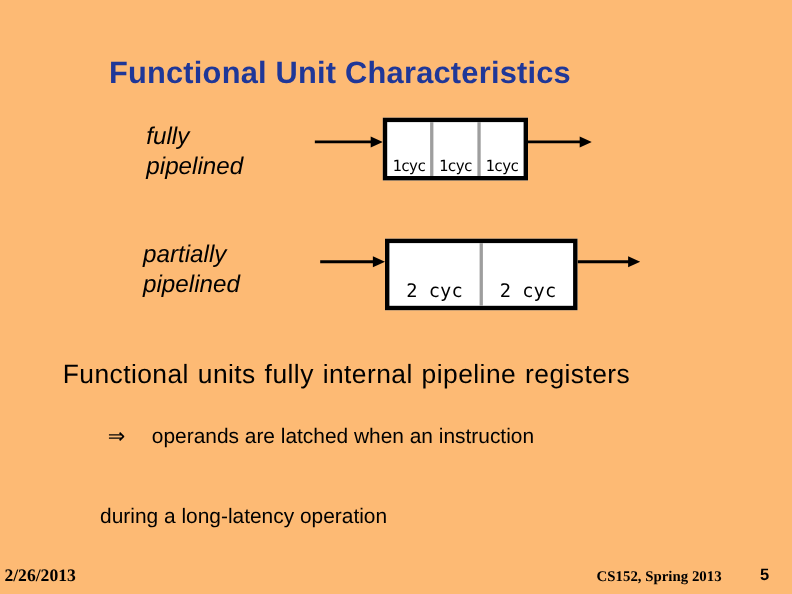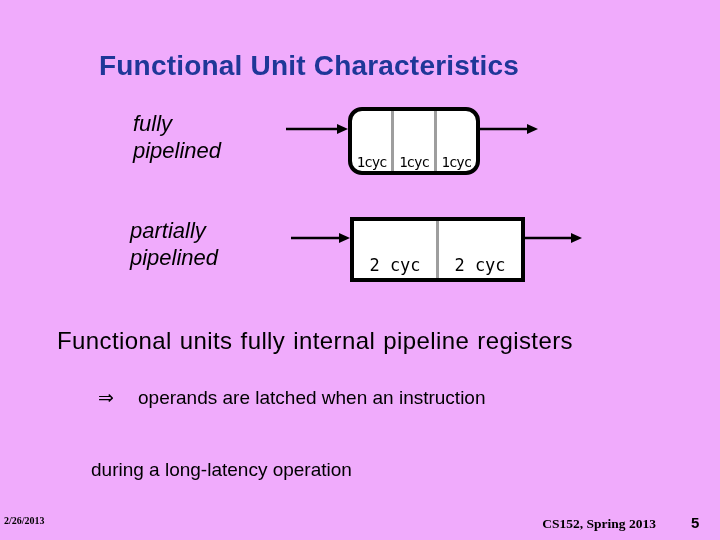--- a/index.html
+++ b/index.html
@@ -1,56 +1,56 @@
 <!DOCTYPE html>
 <html style="--title-blue: #1F3798; --divider-gray: #9E9E9E; --ink: #000000;"><head>
 <meta charset="utf-8">
 <style>
   html,body{margin:0;padding:0;background:#fff;}
   .slide{
-    position:relative;width:720px;height:540px;background:#f0abfc;overflow:hidden;
+    position:relative;width:720px;height:540px;background:#fdba74;overflow:hidden;
     font-family:"Liberation Sans",sans-serif;color:var(--ink,#000);
   }
   .title{
     position:absolute;left:99px;top:50px;margin:0;
     font-size:28px;font-weight:bold;color:var(--title-blue,#1F3798);
     letter-spacing:0.2px;
   }
   .fu-label{
     position:absolute;font-style:italic;font-size:22px;line-height:27px;
     white-space:pre-line;font-family:Liberation Sans, sans-serif;
   }
   .fu-label.fully{left:133px;top:110px;}
   .fu-label.partially{left:130px;top:217px;}
   .fu-box{
     position:absolute;border:4px solid #000;background:#fff;
     box-sizing:border-box;display:flex;flex-direction:row;
   }
-  .fu-box.box1{left:348px;top:107px;width:132px;height:68px;border-radius:14px;}
+  .fu-box.box1{left:348px;top:107px;width:132px;height:57px;}
   .fu-box.box2{left:350px;top:217px;width:175px;height:65px;}
   .cell{flex:1;position:relative;border-right:3px solid var(--divider-gray,#9E9E9E);}
   .cell:last-child{border-right:none;}
   .cell .cyc{
     position:absolute;left:0;right:0;bottom:0;text-align:center;
     font-family:"DejaVu Sans Mono",monospace;white-space:nowrap;
   }
   .box1 .cyc{font-size:14px;letter-spacing:-1px;bottom:1px;}
   .box2 .cyc{font-size:17px;bottom:3px;}
   .arrow{position:absolute;}
   .statement{
     position:absolute;left:57px;top:327px;font-size:24px;letter-spacing:0.4px;
     word-spacing:1px;
   }
   .bl{position:absolute;font-size:19px;white-space:nowrap;}
   .marker{display:inline-block;font-family:"DejaVu Sans",sans-serif;}
   .m1{width:40px;}
   .m2{width:35px;}
   .footer-date{
     position:absolute;left:4px;top:515px;
-    font-family:"Liberation Serif",serif;font-weight:bold;font-size:10px;
+    font-family:"Liberation Serif",serif;font-weight:bold;font-size:16px;
   }
   .footer-course{
     position:absolute;left:0;top:516px;width:656px;text-align:right;
     font-family:"Liberation Serif",serif;font-weight:bold;font-size:13.5px;
   }
   .footer-page{
     position:absolute;left:691px;top:514px;
     font-family:"Liberation Sans",sans-serif;font-weight:bold;font-size:15px;
   }
 </style>

